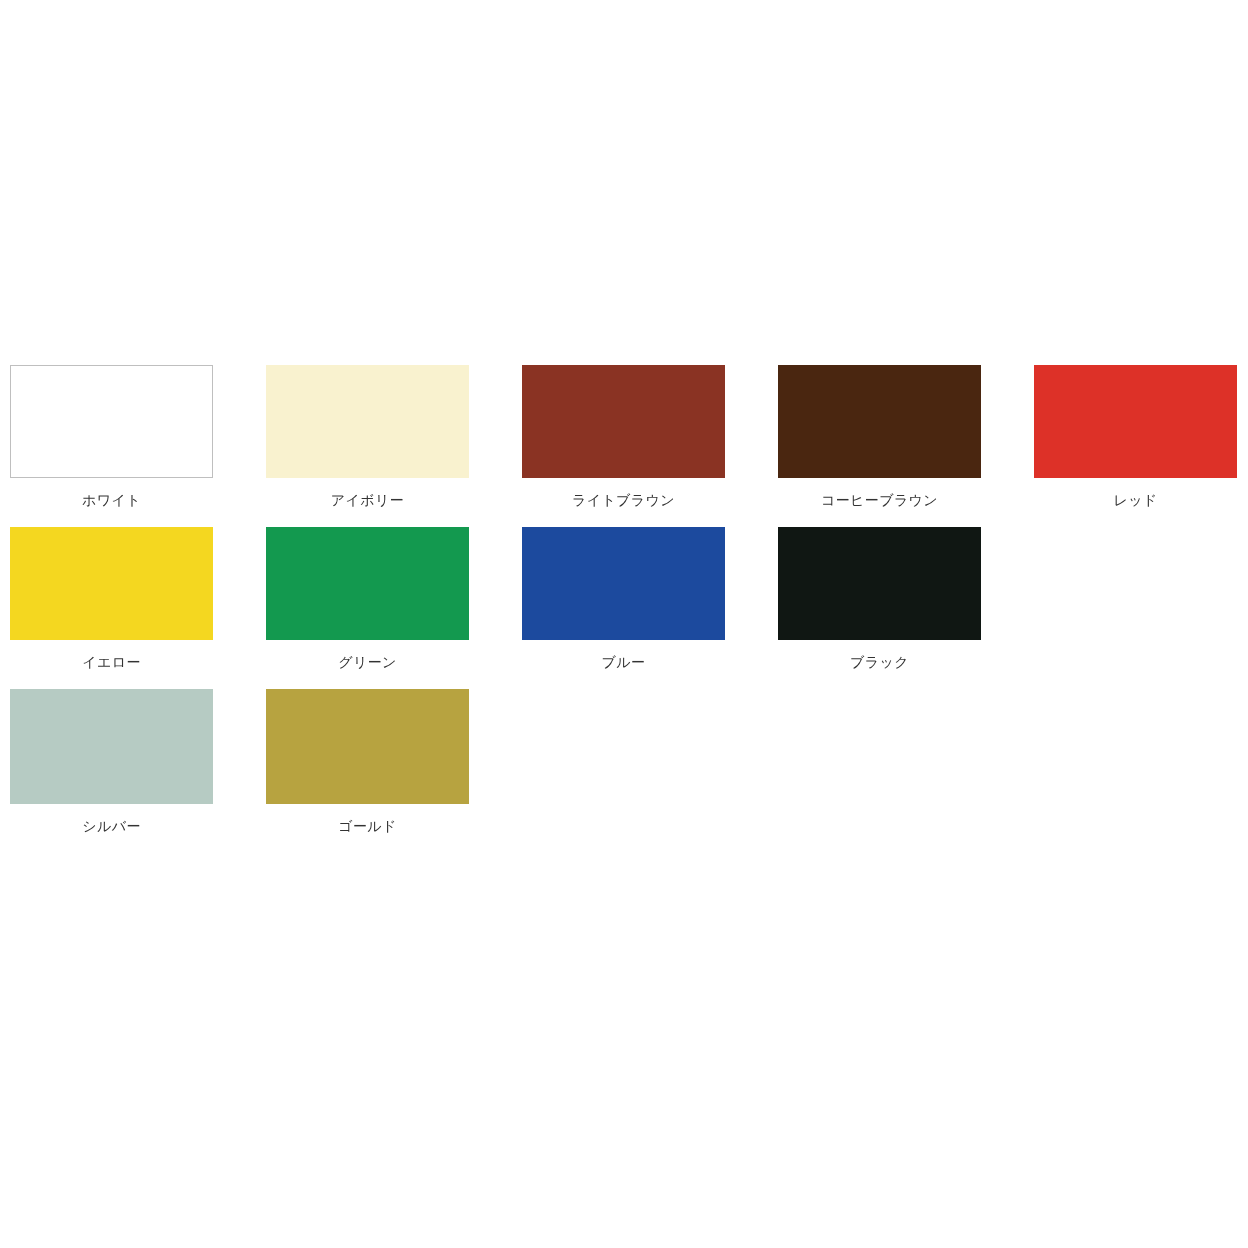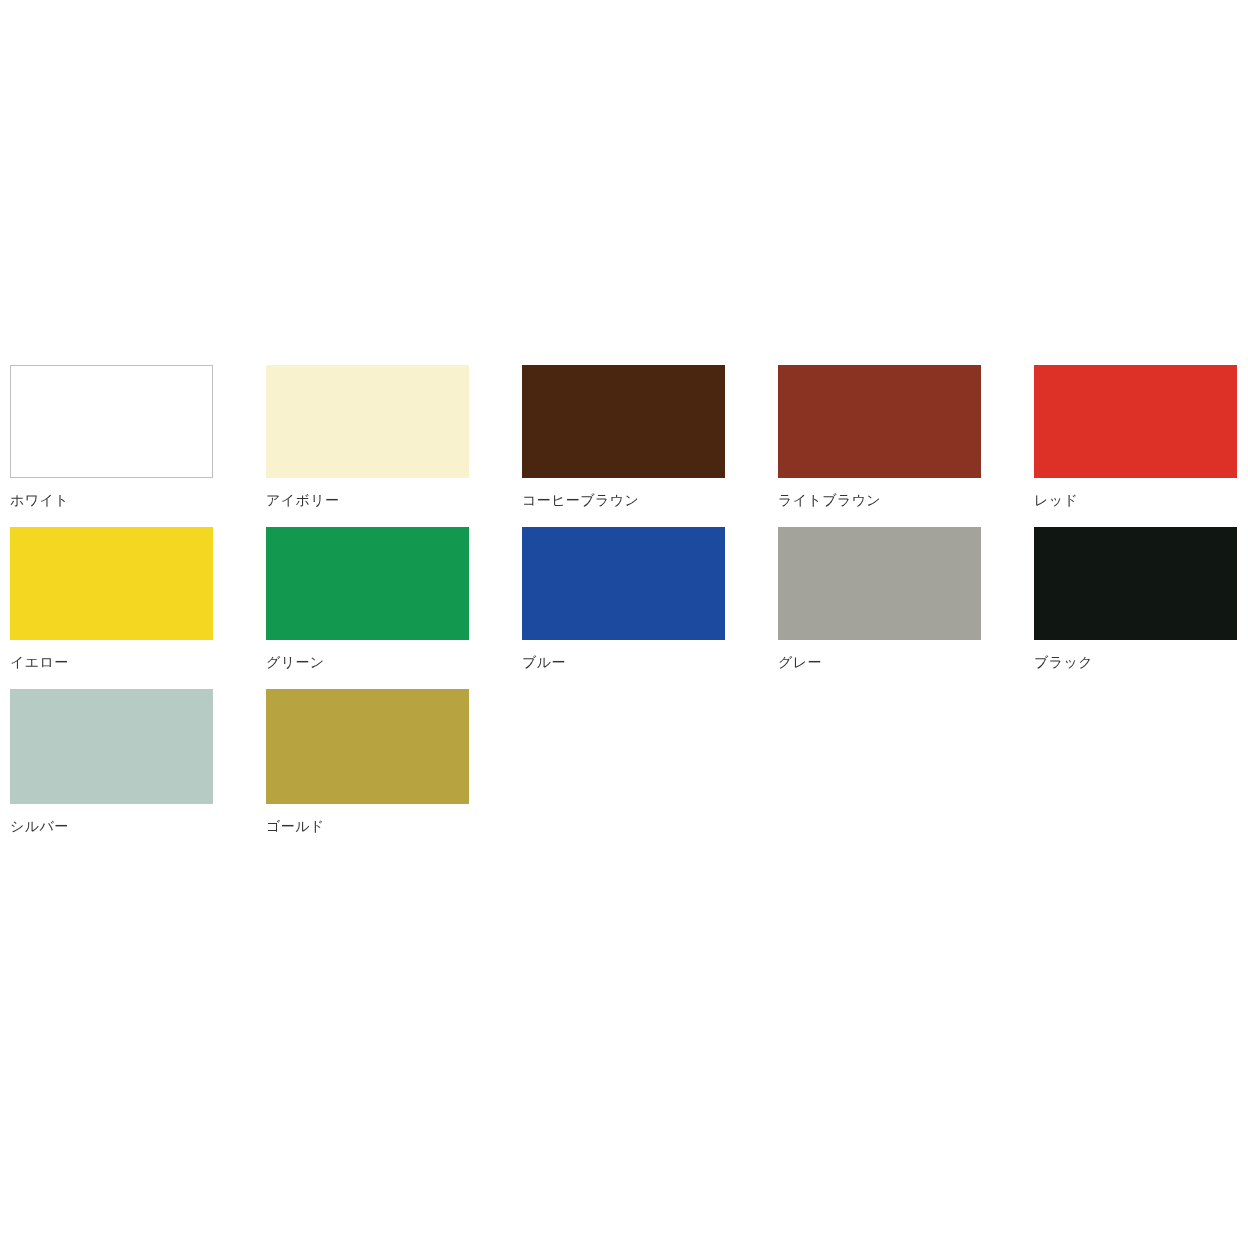--- a/index.html
+++ b/index.html
@@ -29,21 +29,21 @@
     justify-content: flex-start;
     align-items: flex-start;
     margin-bottom: 17px;
   }
 
   .swatch-cell {
     width: 203px;
     margin-right: 53px;
     display: flex;
     flex-direction: column;
-    align-items: flex-start;
+    align-items: center;
   }
   .swatch-cell:last-child {
     margin-right: 4px;
   }
 
   .swatch-chip {
     width: 203px;
     height: 113px;
     box-sizing: border-box;
     display: block;
@@ -76,26 +76,26 @@
   <div class="swatch-row">
     <div class="swatch-cell">
       <span class="swatch-chip has-outline" style="background-color: rgb(255, 255, 255);"></span>
       <span class="swatch-label">ホワイト</span>
     </div>
     <div class="swatch-cell">
       <span class="swatch-chip" style="background-color: rgb(249, 242, 207);"></span>
       <span class="swatch-label">アイボリー</span>
     </div>
     <div class="swatch-cell">
+      <span class="swatch-chip" style="background-color: rgb(138, 51, 35);"></span>
+      <span class="swatch-label">ライトブラウン</span>
+    </div>
+    <div class="swatch-cell">
       <span class="swatch-chip" style="background-color: rgb(74, 38, 16);"></span>
       <span class="swatch-label">コーヒーブラウン</span>
-    </div>
-    <div class="swatch-cell">
-      <span class="swatch-chip" style="background-color: rgb(138, 51, 35);"></span>
-      <span class="swatch-label">ライトブラウン</span>
     </div>
     <div class="swatch-cell">
       <span class="swatch-chip" style="background-color: rgb(221, 49, 40);"></span>
       <span class="swatch-label">レッド</span>
     </div>
   </div>
 
   <div class="swatch-row">
     <div class="swatch-cell">
       <span class="swatch-chip" style="background-color: rgb(244, 215, 32);"></span>
@@ -103,24 +103,20 @@
     </div>
     <div class="swatch-cell">
       <span class="swatch-chip" style="background-color: rgb(19, 153, 79);"></span>
       <span class="swatch-label">グリーン</span>
     </div>
     <div class="swatch-cell">
       <span class="swatch-chip" style="background-color: rgb(28, 74, 158);"></span>
       <span class="swatch-label">ブルー</span>
     </div>
     <div class="swatch-cell">
-      <span class="swatch-chip" style="background-color: rgb(163, 163, 155);"></span>
-      <span class="swatch-label">グレー</span>
-    </div>
-    <div class="swatch-cell">
       <span class="swatch-chip" style="background-color: rgb(16, 23, 19);"></span>
       <span class="swatch-label">ブラック</span>
     </div>
   </div>
 
   <div class="swatch-row row-tall">
     <div class="swatch-cell">
       <span class="swatch-chip" style="background-color: rgb(182, 203, 195);"></span>
       <span class="swatch-label">シルバー</span>
     </div>

